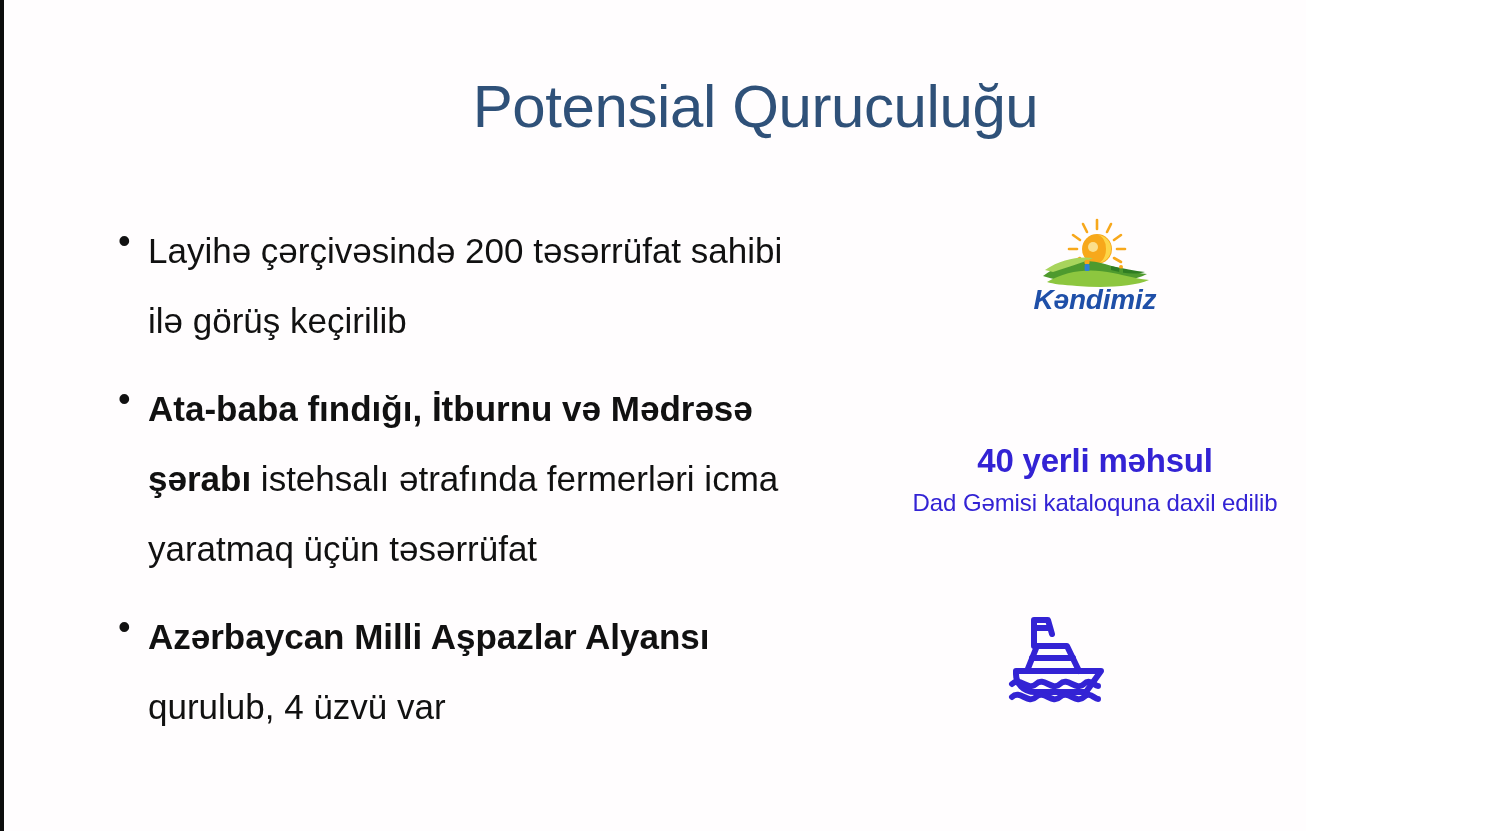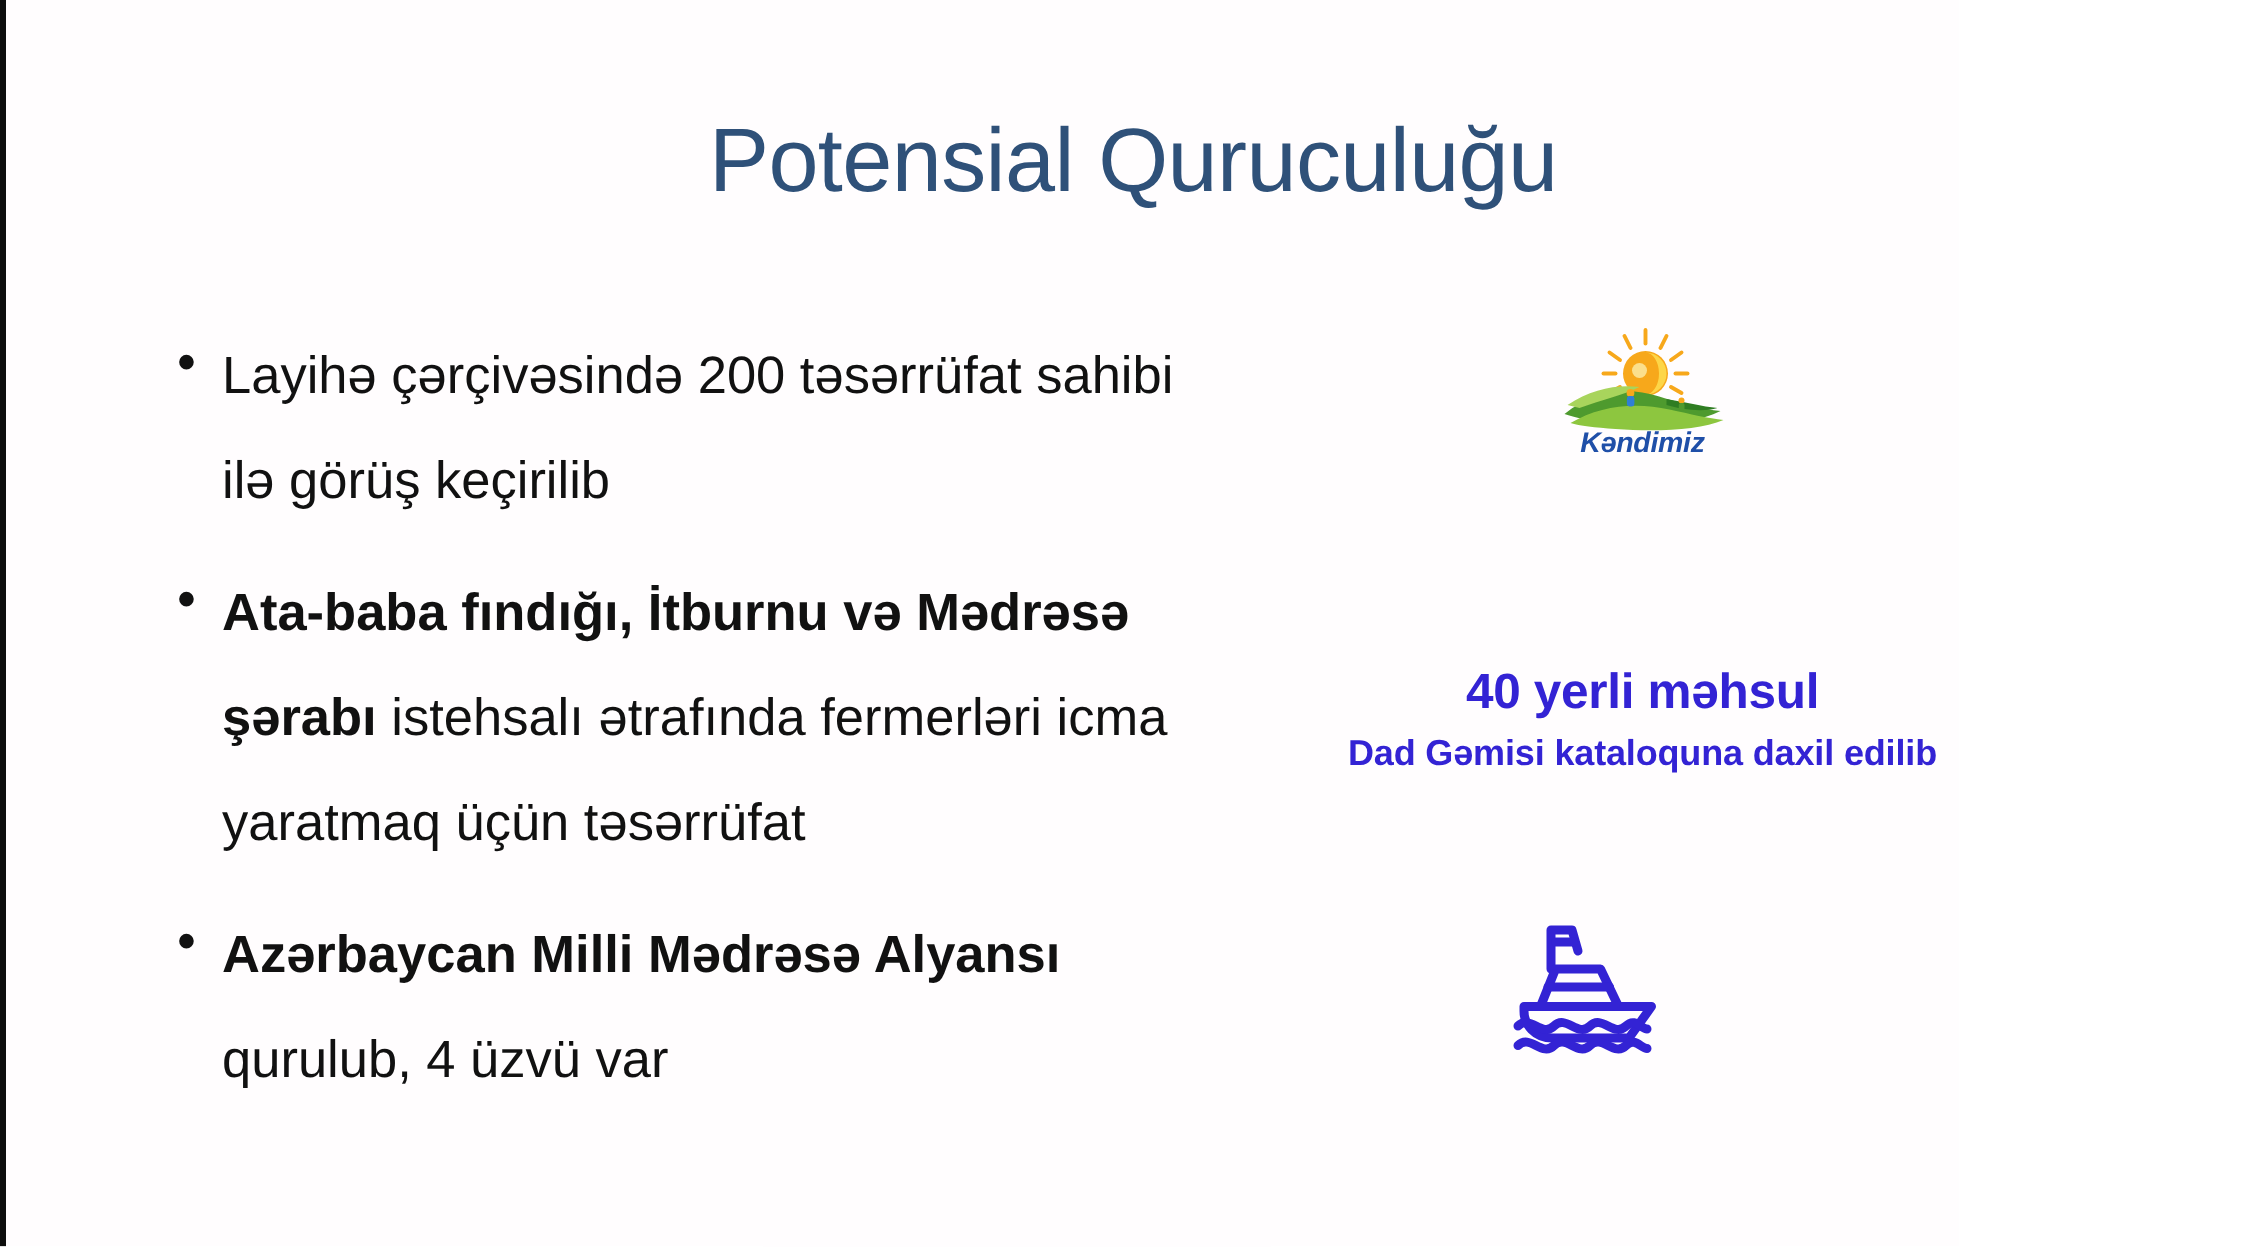--- a/index.html
+++ b/index.html
@@ -84,21 +84,21 @@
     height: 104px;
     margin: 0 auto;
     position: relative;
   }
   #kendimiz-mark {
     display: block;
     margin: 0 auto;
   }
   #kendimiz-wordmark {
     margin-top: -2px;
-    font-size: 19px;
+    font-size: 28px;
     font-weight: 700;
     font-style: italic;
     letter-spacing: -0.2px;
     color: #1f4fa8;
     line-height: 1;
     text-align: center;
   }
 
   
   #stats-block {
@@ -107,21 +107,21 @@
   }
   .stat-line-big {
     font-size: 33px;
     font-weight: 700;
     line-height: 46px;
     letter-spacing: -0.2px;
     white-space: nowrap;
   }
   .stat-line-small {
     font-size: 24px;
-    font-weight: 700;
+    font-weight: 400;
     line-height: 38px;
     letter-spacing: -0.1px;
     white-space: nowrap;
   }
 
   
   #ship-icon-wrap {
     margin-top: 86px;
     margin-left: -60px;
   }
@@ -144,21 +144,21 @@
       </span>
     </div>
 
     <div class="bullet-item">
       <span class="bullet-marker">•</span>
       <span class="bullet-text"><b>Ata-baba fındığı, İtburnu və Mədrəsə şərabı</b><span> istehsalı ətrafında fermerləri icma yaratmaq üçün təsərrüfat</span></span>
     </div>
 
     <div class="bullet-item">
       <span class="bullet-marker">•</span>
-      <span class="bullet-text"><b>Azərbaycan Milli Mədrəsə Alyansı</b><span> qurulub, 4 üzvü var</span></span>
+      <span class="bullet-text"><b>Azərbaycan Milli Aşpazlar Alyansı</b><span> qurulub, 4 üzvü var</span></span>
     </div>
 
   </div>
 
   <div id="right-column">
 
     <div id="kendimiz-logo">
       <svg id="kendimiz-mark" width="120" height="72" viewBox="0 0 120 72">
 
         <g stroke="#f7a81b" stroke-width="2.6" stroke-linecap="round">

